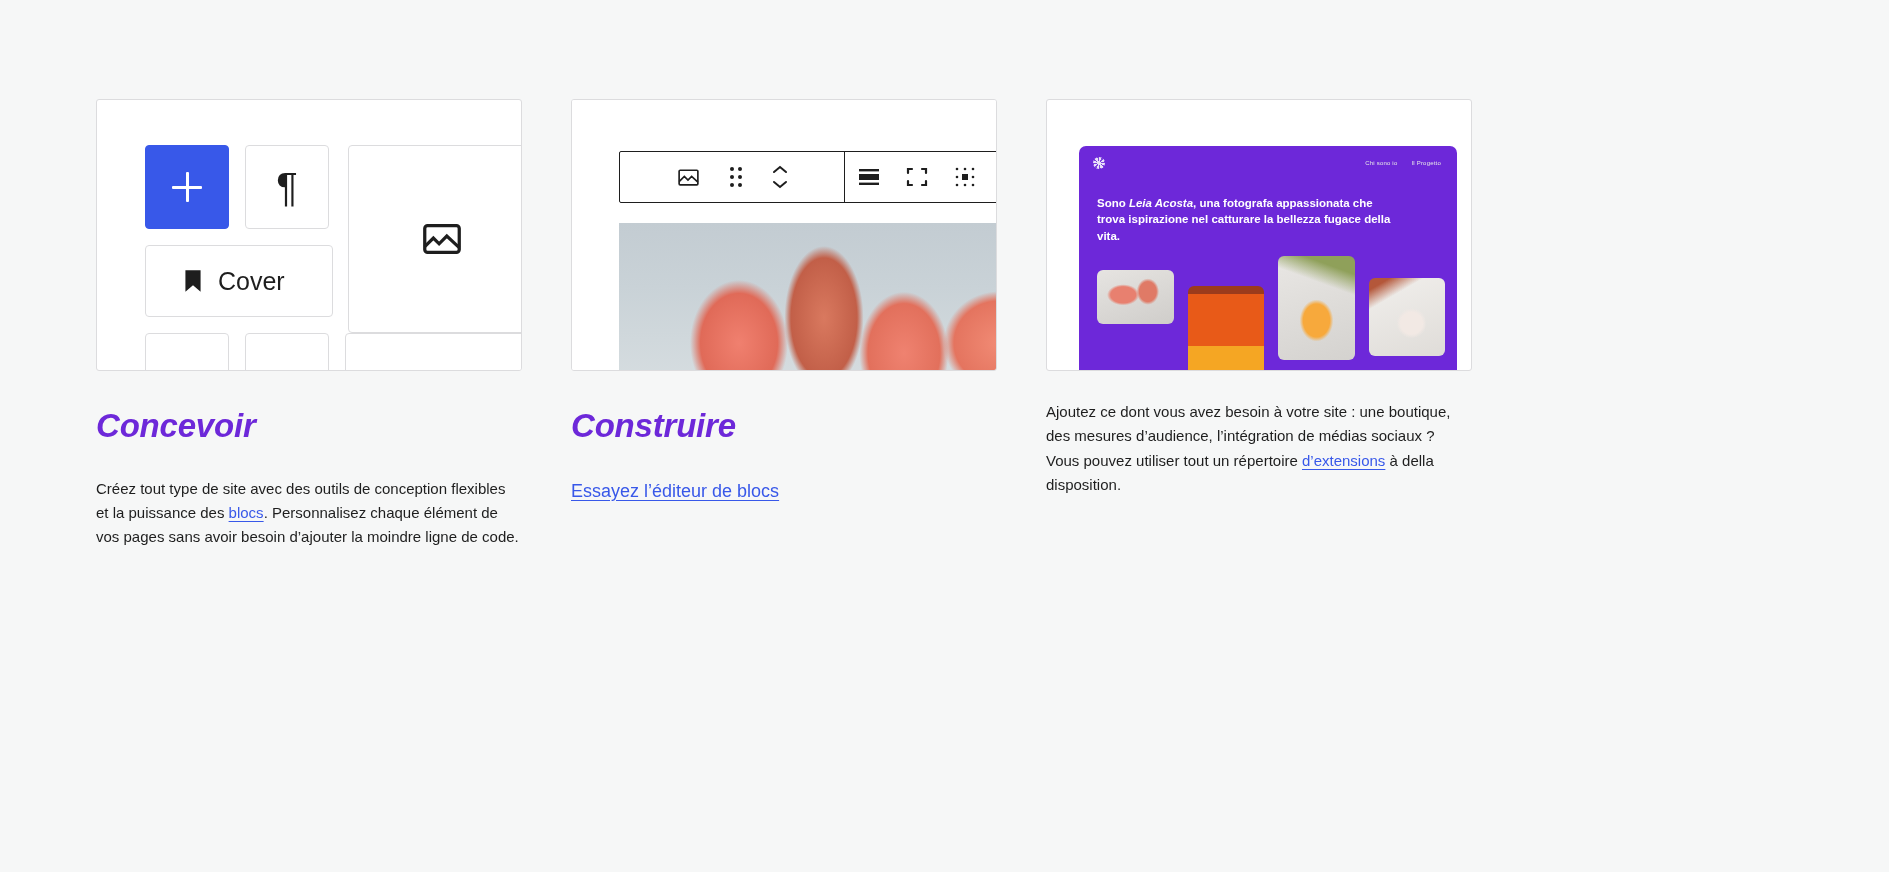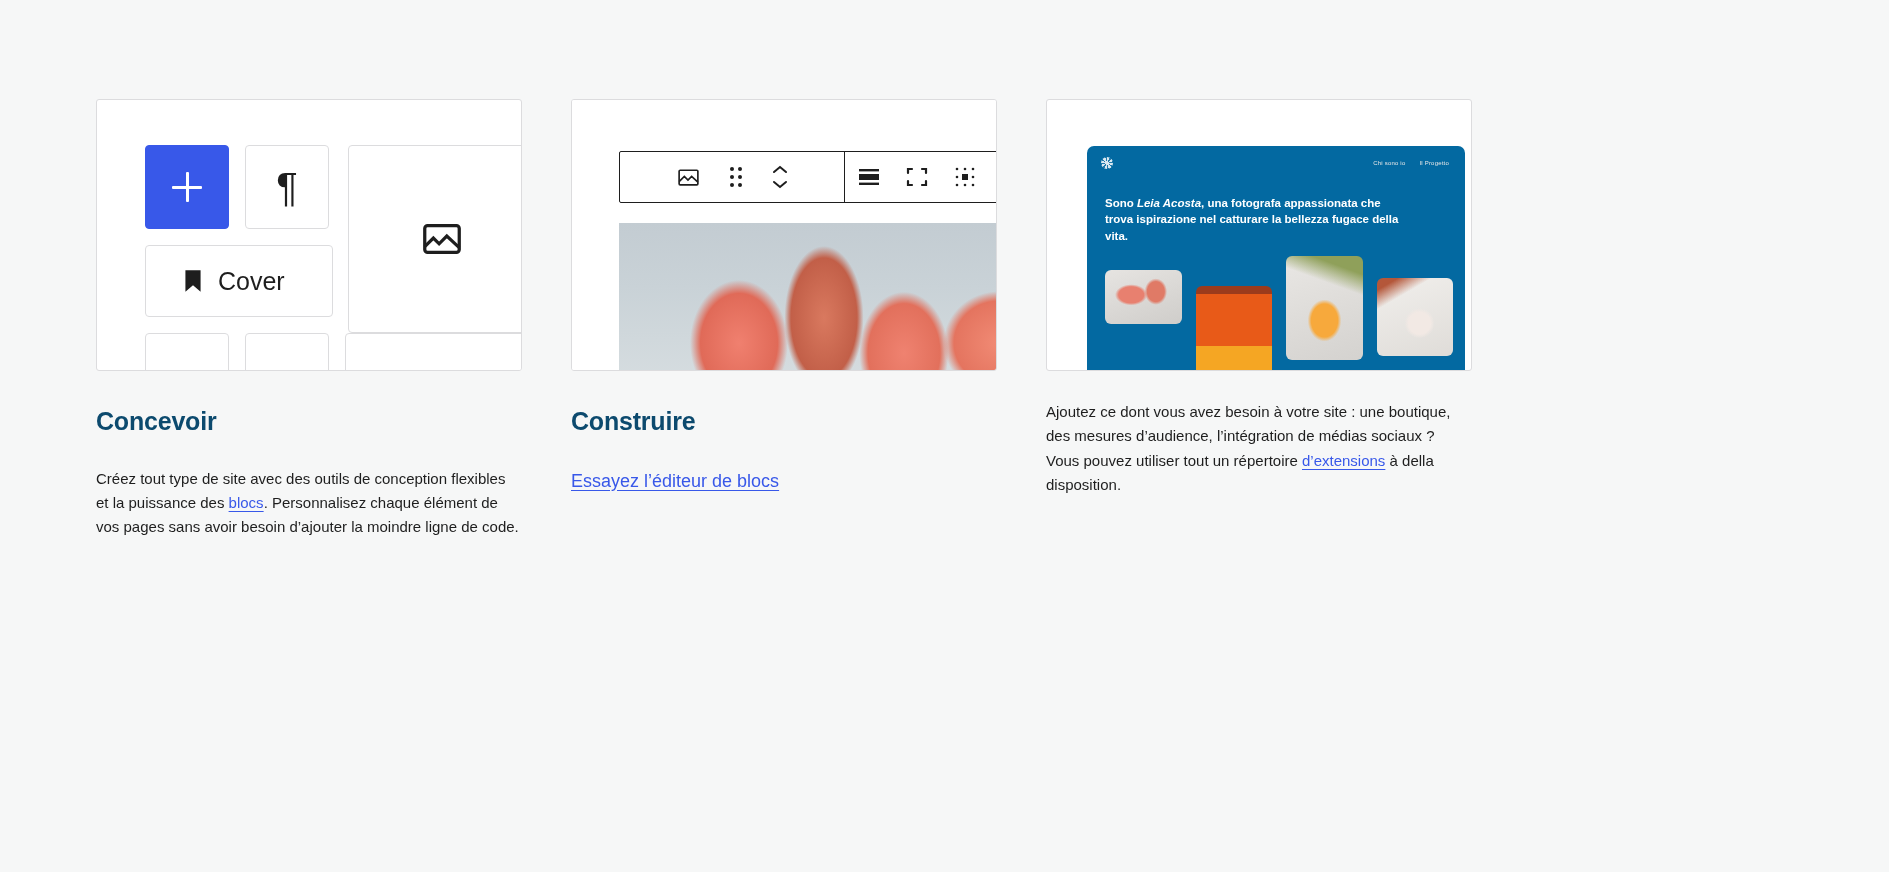--- a/index.html
+++ b/index.html
@@ -108,23 +108,23 @@
       linear-gradient(180deg, #c3ccd2 0%, #c9d2d7 40%, #d6dde0 100%);
   }
   .cursor {
     position: absolute; left: 210px; top: 111px;
     width: 0; height: 0;
     filter: drop-shadow(0 1px 1px rgba(0,0,0,.35));
   }
 
   
   .site-preview {
-    position: absolute; left: 40px; top: 46px;
+    position: absolute; left: 32px; top: 46px;
     width: 378px; height: 300px;
-    background: #0369a1;
+    background: #6d28d9;
     border-radius: 7px 7px 0 0;
     overflow: hidden;
   }
   .sp-header {
     display: flex; align-items: center; justify-content: space-between;
     padding: 11px 16px 0 14px;
   }
   .sp-logo {
     width: 12px; height: 12px; border-radius: 50%;
     background:
@@ -165,23 +165,24 @@
                 linear-gradient(200deg,#8fa05a 0 14%, rgba(143,160,90,0) 30%),
                 linear-gradient(160deg,#e9e7e4,#d4d2cf); }
   .ph-4 { height: 78px; margin-top: 22px;
     background: radial-gradient(ellipse 22px 22px at 56% 58%, #f2e9e4 0 50%, rgba(242,233,228,0) 68%),
                 linear-gradient(150deg,#b4573a 0 10%, rgba(180,87,58,0) 26%),
                 linear-gradient(160deg,#f1efec,#dfdcd8); }
 
   
   .heading {
     margin: 34px 0 0 0;
-    font-size: 25px; line-height: 1.3;
-    font-weight: 700; color: #0c4a6e;
+    font-size: 33px; line-height: 1.3;
+    font-weight: 700; color: #6d28d9;
     letter-spacing: -.2px;
+    font-style: italic;
   }
   .body {
     margin: 29px 0 0 0;
     font-size: 15px; line-height: 1.62;
     color: #1e1e1e; font-weight: 400;
   }
   .body a, .standalone-link {
     color: #3858e9;
     text-decoration: underline;
     text-underline-offset: 3px;

